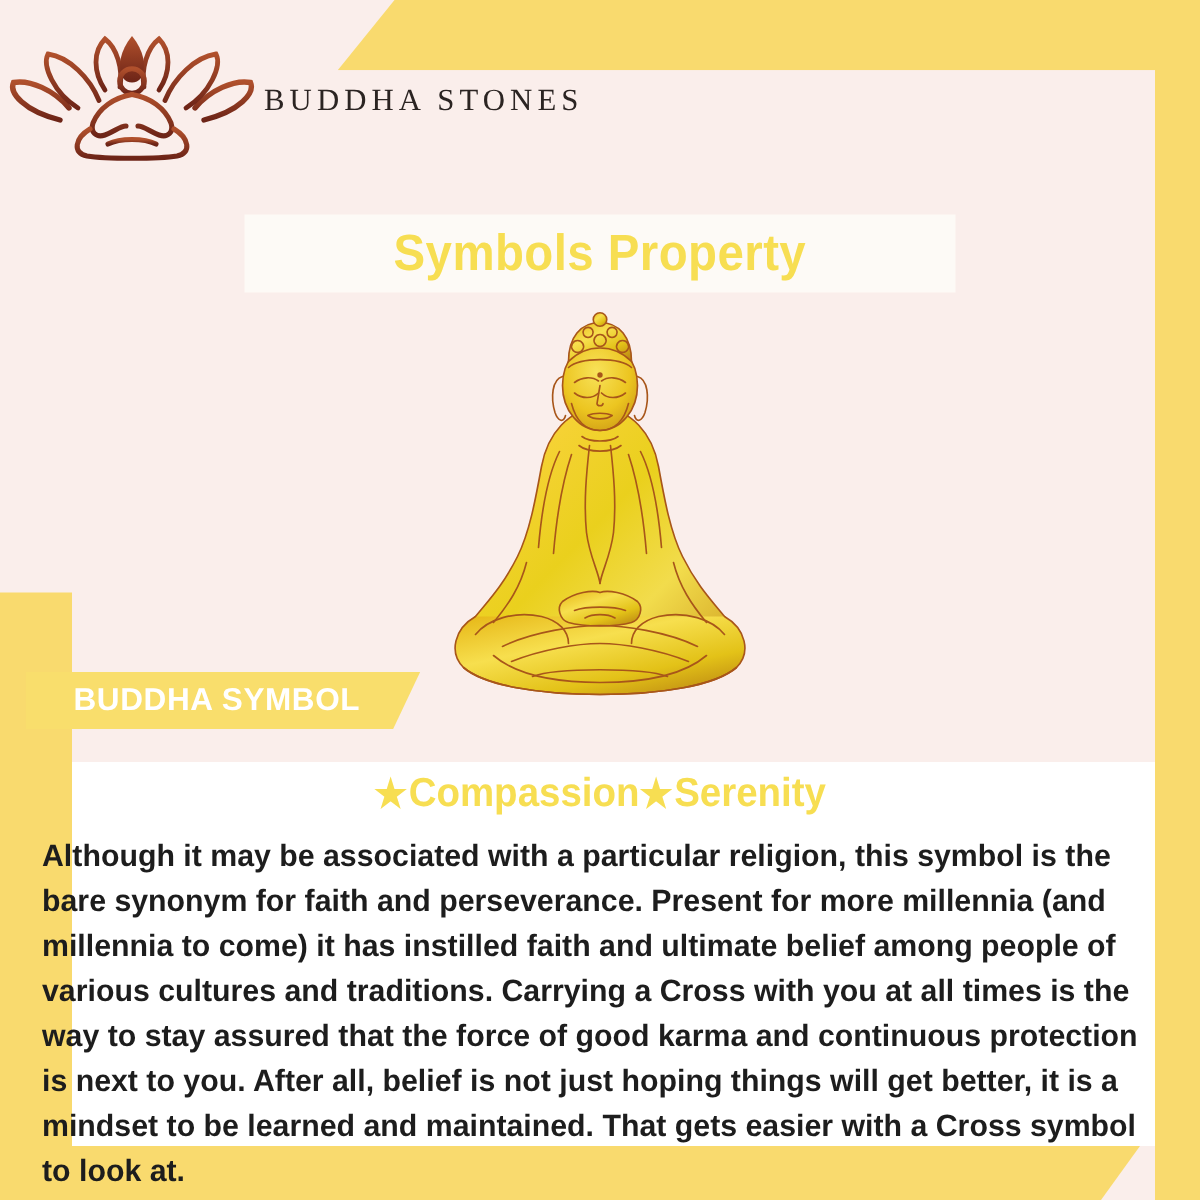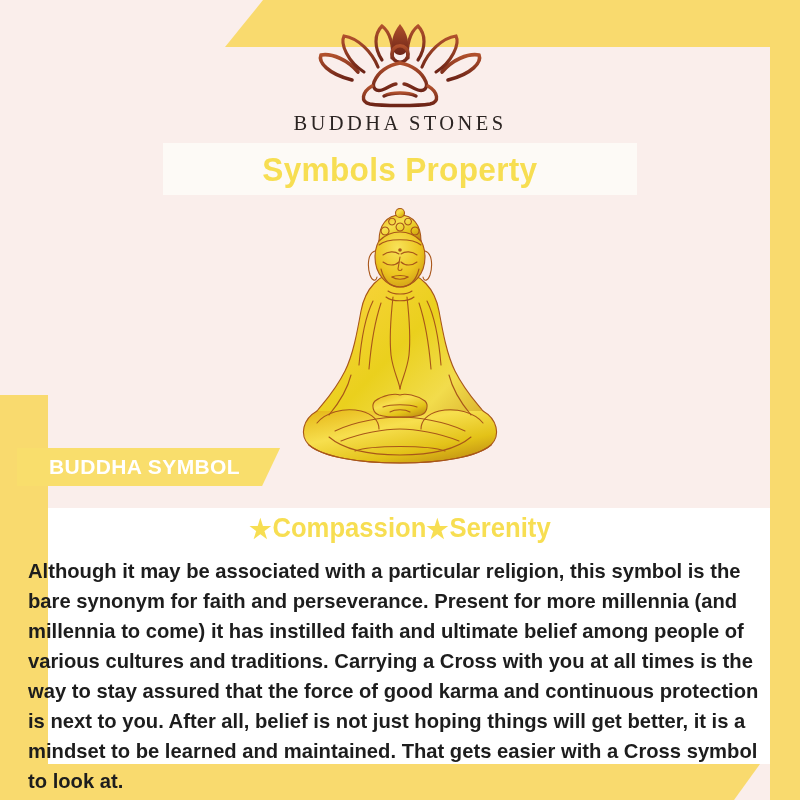--- a/index.html
+++ b/index.html
@@ -36,21 +36,21 @@
     position:absolute; left:48px; top:47px; right:30px; bottom:36px;
     background:#faeeeb; z-index:2;
   }
 
   
   .page { position:absolute; inset:0; z-index:5; }
 
   
   .logo-wrap {
     position:absolute; top:22px; left:0; right:0;
-    display:flex; flex-direction:column; align-items:center;
+    display:flex; flex-direction:row; align-items:center;
   }
   .logo-mark { width:176px; height:86px; }
   .logo-text {
     margin-top:4px;
     font-family:"Liberation Serif", serif;
     font-size:20.5px; letter-spacing:3.4px; color:#2b2422;
   }
 
   
   .title-banner {

